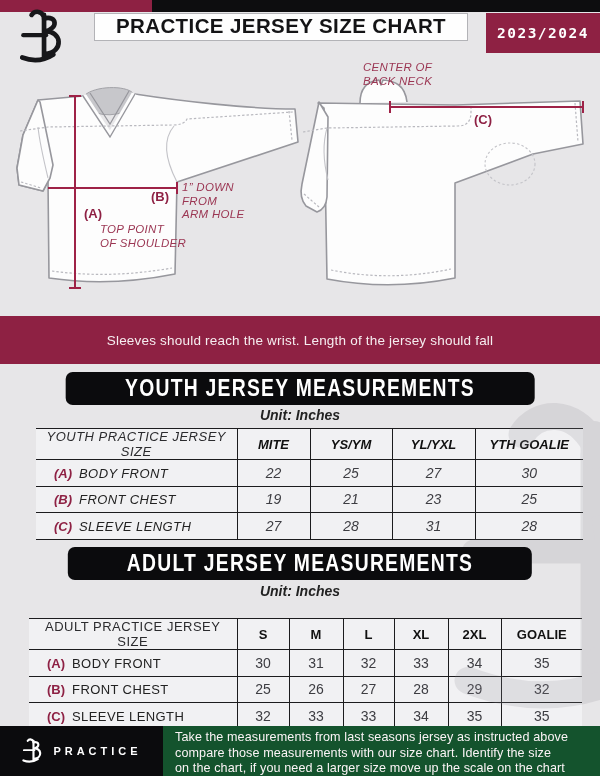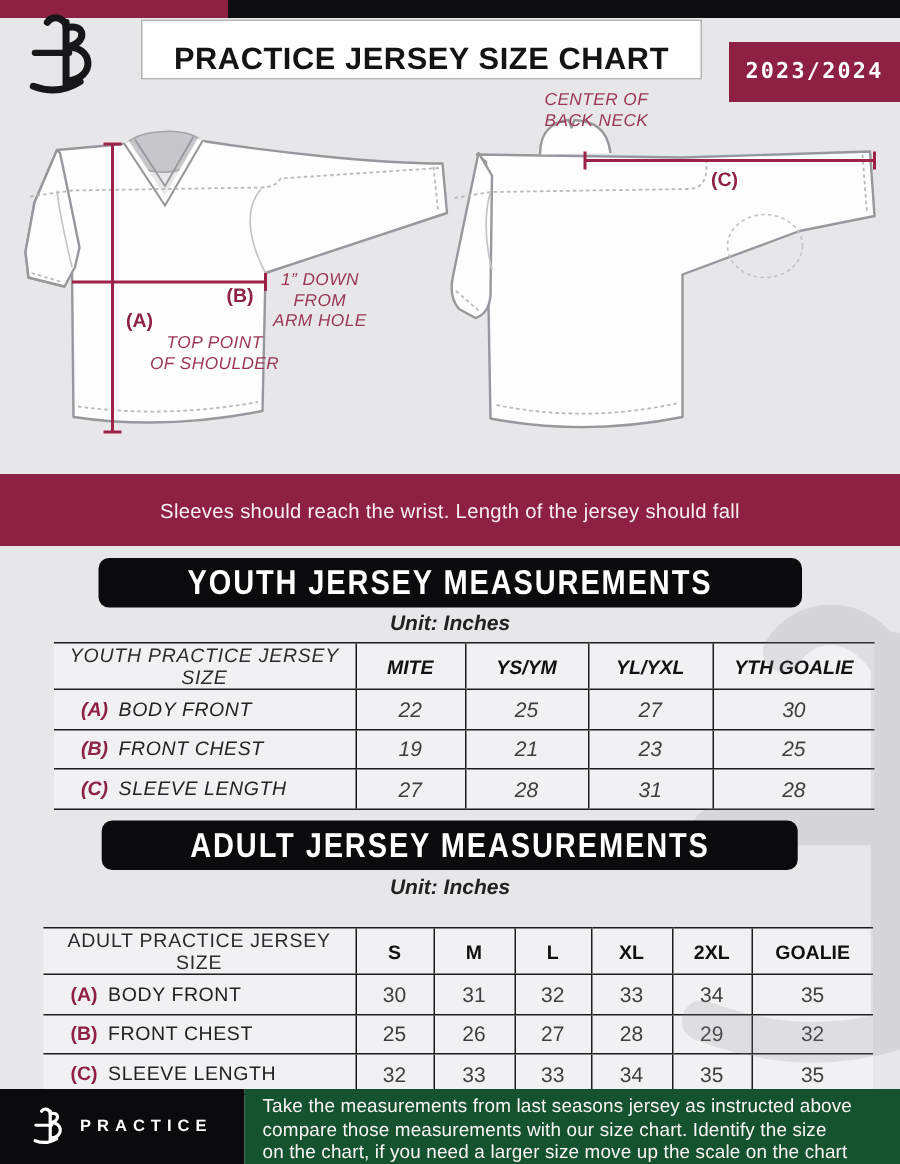--- a/index.html
+++ b/index.html
@@ -3,35 +3,35 @@
 <meta charset="utf-8">
 <style>
   html,body{margin:0;padding:0;}
   body{font-family:"Liberation Sans",sans-serif;}
   .page{position:relative;width:600px;height:776px;background:#e7e6e8;overflow:hidden;}
 
   
   .topbar-black{position:absolute;left:0;top:0;width:600px;height:12px;background:#0d0d0f;z-index:4;}
   .topbar-maroon{position:absolute;left:0;top:0;width:152px;height:12px;background:#8e2143;z-index:5;}
   .brand-logo{position:absolute;left:17px;top:7px;width:52px;height:60px;color:#17171a;z-index:6;}
-  .title-box{position:absolute;left:94px;top:13px;width:374px;height:40px;background:#fefefe;border:1px solid #b3b3b7;
-    display:flex;align-items:flex-end;justify-content:center;z-index:5;box-sizing:border-box;}
+  .title-box{position:absolute;left:94px;top:13px;width:374px;height:28px;background:#fefefe;border:1px solid #b3b3b7;
+    display:flex;align-items:flex-start;justify-content:center;z-index:5;box-sizing:border-box;}
   .title-box span{font-size:20.5px;font-weight:bold;letter-spacing:.4px;color:#141416;}
   .season-box{position:absolute;left:486px;top:13px;width:114px;height:40px;background:#8e2143;
-    display:flex;align-items:center;justify-content:center;z-index:5;margin-top:15px;}
+    display:flex;align-items:center;justify-content:center;z-index:5;}
   .season-box span{font-family:"DejaVu Sans Mono",monospace;font-size:14.5px;font-weight:bold;letter-spacing:1.5px;color:#fff;}
 
   
   .front-svg{position:absolute;left:10px;top:75px;width:300px;height:230px;z-index:2;}
   .back-svg{position:absolute;left:298px;top:72px;width:292px;height:235px;z-index:2;}
   .jout{fill:#fdfdfd;stroke:#97979d;stroke-width:1.6;stroke-linejoin:round;}
   .jseam{fill:none;stroke:#c3c3c8;stroke-width:1.1;}
   .jstitch{fill:none;stroke:#b9b9bf;stroke-width:1.2;stroke-dasharray:2.4 2;}
   .jline{stroke:#9e2247;stroke-width:2;fill:none;}
-  .ann{position:absolute;z-index:3;color:#9b3653;font-style:italic;font-size:11.5px;line-height:13.5px;letter-spacing:.3px;text-align:center;}
+  .ann{position:absolute;z-index:3;color:#9b3653;font-style:italic;font-size:11.5px;line-height:13.5px;letter-spacing:.3px;}
   .annkey{position:absolute;z-index:3;color:#8e2144;font-weight:bold;font-size:13px;font-style:normal;}
 
   
   .banner{position:absolute;left:0;top:316px;width:600px;height:48px;background:#8e2143;z-index:4;
     display:flex;flex-direction:column;align-items:center;justify-content:center;}
   .banner span{display:block;color:#f6edf0;font-size:13.5px;line-height:19px;text-align:center;letter-spacing:.2px;}
 
   
   .badge{position:absolute;left:50%;transform:translateX(-50%);height:33px;background:#0b0b0d;border-radius:7px;
     display:flex;align-items:center;justify-content:center;padding:0 26px;white-space:nowrap;z-index:4;}

